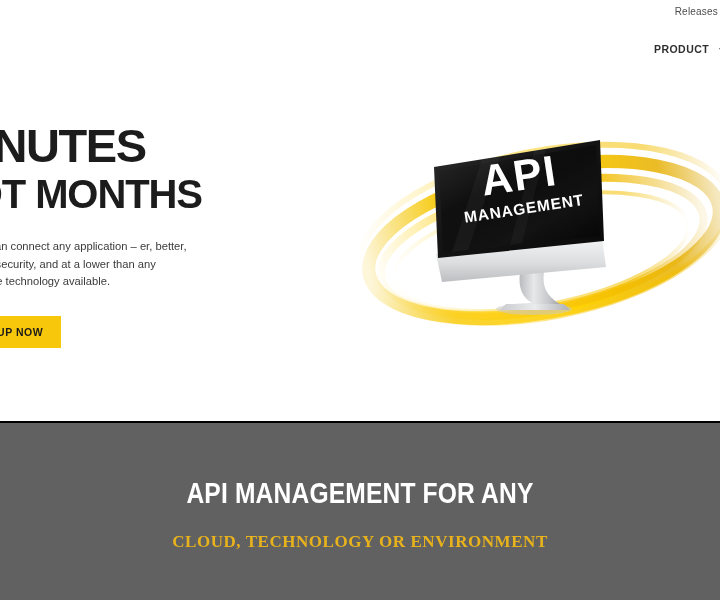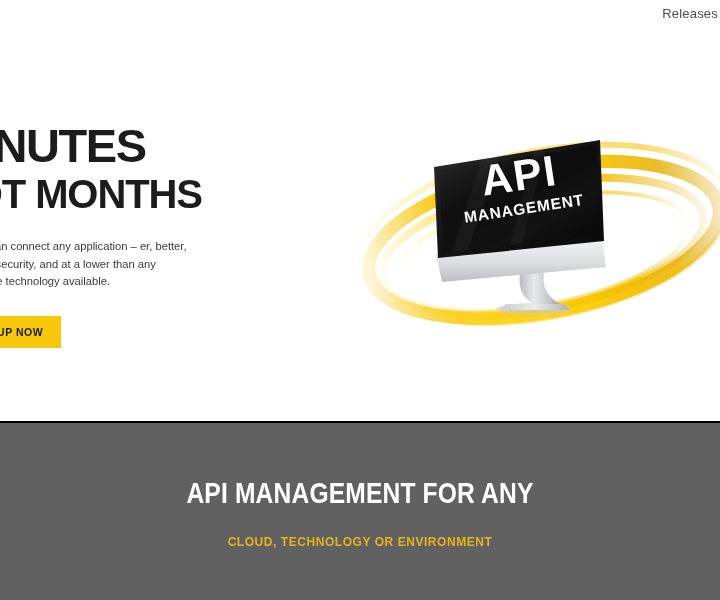--- a/index.html
+++ b/index.html
@@ -34,21 +34,21 @@
   }
   .util-nav-inner {
     position: absolute;
     right: 2px;
     top: 6px;
     display: flex;
     align-items: center;
     gap: 14px;
   }
   .util-link {
-    font-size: 13px;
+    font-size: 10px;
     color: #4c4c4c;
     letter-spacing: 0.2px;
     white-space: nowrap;
     text-decoration: none;
   }
 
   
   .main-nav {
     position: absolute;
     top: 43px;
@@ -191,37 +191,45 @@
     transform: scaleX(0.82);
   }
   .band-sub-wrap {
     position: absolute;
     top: 109px;
     left: 0;
     width: 720px;
     text-align: center;
   }
   .band-sub-text {
-    font-size: 12px;
+    font-size: 17px;
     font-weight: bold;
     letter-spacing: 0.55px;
     color: #e8b21c;
+    font-family: Liberation Serif, serif;
   }
 </style>
 </head>
 <body>
 
 <div id="page">
 
   <div class="util-nav">
     <div class="util-nav-inner">
       <a class="util-link" href="#">Releases</a>
     </div>
   </div>
 
+  <div class="main-nav">
+    <div class="main-nav-inner">
+      <a class="nav-item" href="#">PRODUCT</a>
+      <span class="nav-sep">·</span>
+
+    </div>
+  </div>
 
   <section class="hero">
 
     <div class="hero-copy">
       <h1 class="hero-h1">
         <span>MINUTES</span>
         <span class="line2">NOT MONTHS</span>
       </h1>
       <p class="hero-sub">software can connect any application – er, better, with more security, and at a lower than any comparable technology available.</p>
       <button class="hero-cta">SIGN UP NOW</button>

